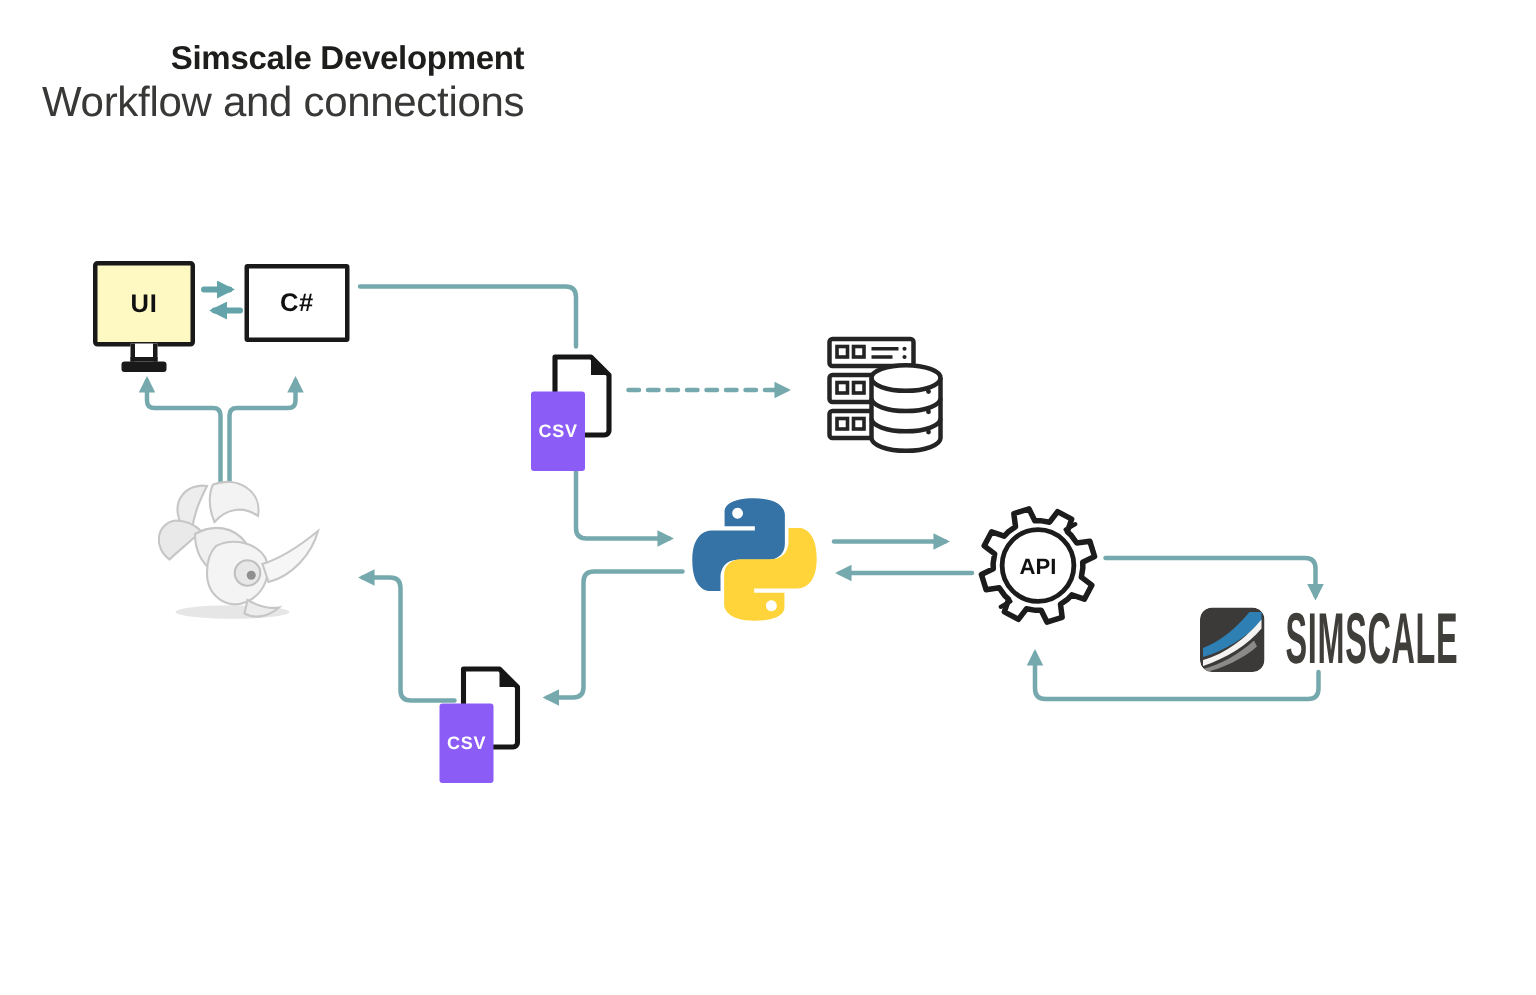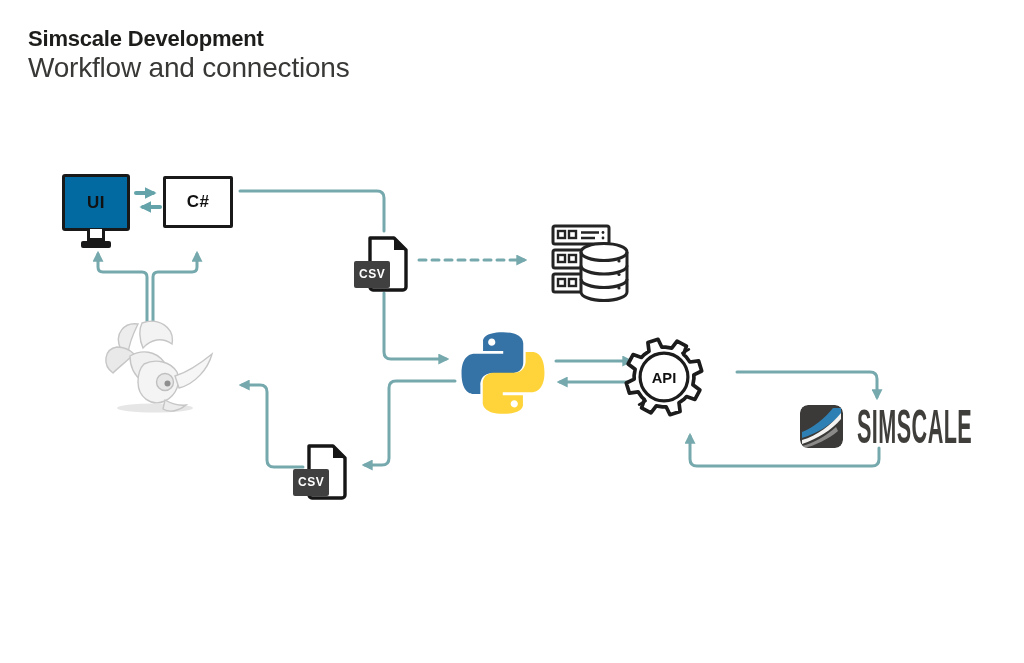--- a/index.html
+++ b/index.html
@@ -1,36 +1,36 @@
 <!DOCTYPE html>
 <html><head>
 <meta charset="utf-8">
 <style>
   html,body{margin:0;padding:0;background:#ffffff;font-family:"Liberation Sans",sans-serif;}
   .canvas{position:relative;width:1024px;height:663px;background:#fff;overflow:hidden;}
 
   
   .hdr{position:absolute;left:28px;top:26px;}
-  .hdr h1{margin:0;font-size:22px;line-height:1.15;font-weight:bold;color:#1d1d1b;letter-spacing:-.2px;}
+  .hdr h1{margin:0;font-size:22px;line-height:1.15;font-weight:bold;color:#1d1d1b;letter-spacing:-.2px;text-align:right;}
   .hdr h2{margin:2px 0 0 0;font-size:28px;line-height:1.1;font-weight:400;color:#383836;letter-spacing:-.2px;}
 
   
   svg.wires{position:absolute;left:0;top:0;width:1024px;height:663px;}
 
   
-  .monitor{position:absolute;left:62px;top:174px;width:68px;height:57px;border:3px solid #191919;border-radius:3px;background:#0369a1;display:flex;align-items:center;justify-content:center;box-sizing:border-box;}
+  .monitor{position:absolute;left:62px;top:174px;width:68px;height:57px;border:3px solid #191919;border-radius:3px;background:#fef9c3;display:flex;align-items:center;justify-content:center;box-sizing:border-box;}
   .stand-neck{position:absolute;left:87px;top:229px;width:12px;height:9px;border:3px solid #191919;border-top:none;background:#fff;}
   .stand-base{position:absolute;left:81px;top:241px;width:30px;height:7px;background:#191919;border-radius:2px;}
   .box-label{font-weight:bold;font-size:17px;color:#111;letter-spacing:.5px;}
   .csharp{position:absolute;left:163px;top:176px;width:70px;height:52px;border:3px solid #191919;border-radius:2px;background:#fff;display:flex;align-items:center;justify-content:center;box-sizing:border-box;}
 
   
   .csv-node{position:absolute;width:44px;height:56px;}
   .csv-node svg{position:absolute;left:0;top:0;}
-  .csv-tag{position:absolute;left:-12px;top:25px;background:#404040;color:#fff;font-weight:bold;font-size:12px;letter-spacing:.5px;padding:7px 5px;border-radius:2px;line-height:1.1;}
+  .csv-tag{position:absolute;left:-12px;top:25px;background:#8b5cf6;color:#fff;font-weight:bold;font-size:12px;letter-spacing:.5px;padding:20px 5px;border-radius:2px;line-height:1.1;}
 
   
   .rhino{position:absolute;left:70px;top:318px;width:165px;text-align:center;}
   .rhino-text{margin-top:0px;font-size:21px;font-weight:bold;color:#262626;letter-spacing:-.2px;white-space:nowrap;}
   .rhino-text .red{color:#df382d;}
   .rhino-text .reg{font-size:9px;vertical-align:9px;color:#8a8a8a;font-weight:bold;}
 
   
   .simscale{position:absolute;left:800px;top:405px;display:flex;align-items:center;}
   .ss-word{display:inline-block;margin-left:14px;font-size:48px;font-weight:bold;color:#403e3b;transform:scaleX(.45);transform-origin:left center;letter-spacing:1px;line-height:43px;white-space:nowrap;}
@@ -134,21 +134,21 @@
     </svg>
   </div>
 
   <div class="abs" style="left:461px;top:331px;">
     <svg width="84" height="84" viewBox="0 0 112 112">
       <path d="M55.8,1.6c-28.2,0-26.4,12.2-26.4,12.2l0,12.7h26.9v3.8H18.7c0,0-18-2-18,26.4 c0,28.4,15.7,27.4,15.7,27.4h9.4V71.9c0,0-0.5-15.7,15.5-15.7h26.7c0,0,15,0.2,15-14.5V17.4C83,17.4,85.3,1.6,55.8,1.6z M41,10.1 c2.7,0,4.8,2.2,4.8,4.8c0,2.7-2.2,4.8-4.8,4.8c-2.7,0-4.8-2.2-4.8-4.8C36.1,12.3,38.3,10.1,41,10.1z" fill="#3572a5"></path>
       <path d="M56.2,110.4c28.2,0,26.4-12.2,26.4-12.2l0-12.7H55.7v-3.8h37.6c0,0,18,2,18-26.4 c0-28.4-15.7-27.4-15.7-27.4h-9.4v12.1c0,0,0.5,15.7-15.5,15.7H44c0,0-15-0.2-15,14.5v24.3C29,94.6,26.7,110.4,56.2,110.4z M71,101.9c-2.7,0-4.8-2.2-4.8-4.8c0-2.7,2.2-4.8,4.8-4.8c2.7,0,4.8,2.2,4.8,4.8C75.9,99.7,73.7,101.9,71,101.9z" fill="#ffd43b"></path>
     </svg>
   </div>
 
-  <div class="abs" style="left:618px;top:331px;">
+  <div class="abs" style="left:646px;top:331px;">
     <svg width="92" height="92" viewBox="-50 -50 100 100">
       <path id="gear-teeth" d="M32.5,1.7L31.4,8.4L39.0,14.2L33.6,24.4L24.5,21.3L21.7,24.2L16.3,28.1L17.5,37.6L6.5,41.0L2.3,32.4L-1.7,32.5L-8.4,31.4L-14.2,39.0L-24.4,33.6L-21.3,24.5L-24.2,21.7L-28.1,16.2L-37.6,17.5L-41.0,6.5L-32.4,2.3L-32.5,-1.7L-31.4,-8.4L-39.0,-14.2L-33.6,-24.4L-24.5,-21.3L-21.7,-24.2L-16.3,-28.1L-17.5,-37.6L-6.5,-41.0L-2.3,-32.4L1.7,-32.5L8.4,-31.4L14.2,-39.0L24.4,-33.6L21.3,-24.5L24.2,-21.7L28.1,-16.3L37.6,-17.5L41.0,-6.5L32.4,-2.3Z" fill="#fff" stroke="#1c1c1c" stroke-width="4" stroke-linejoin="round"></path>
       <circle r="26" fill="#fff" stroke="#1c1c1c" stroke-width="3.5"></circle>
       <path d="M20,-26 l7,-4 M-20,26 l-7,4" stroke="#1c1c1c" stroke-width="3" stroke-linecap="round"></path>
       <text y="6" text-anchor="middle" font-size="16" font-weight="bold" fill="#111" font-family="Liberation Sans, sans-serif">API</text>
     </svg>
   </div>
 
   <div class="simscale">
     <svg width="43" height="43" viewBox="0 0 43 43">

